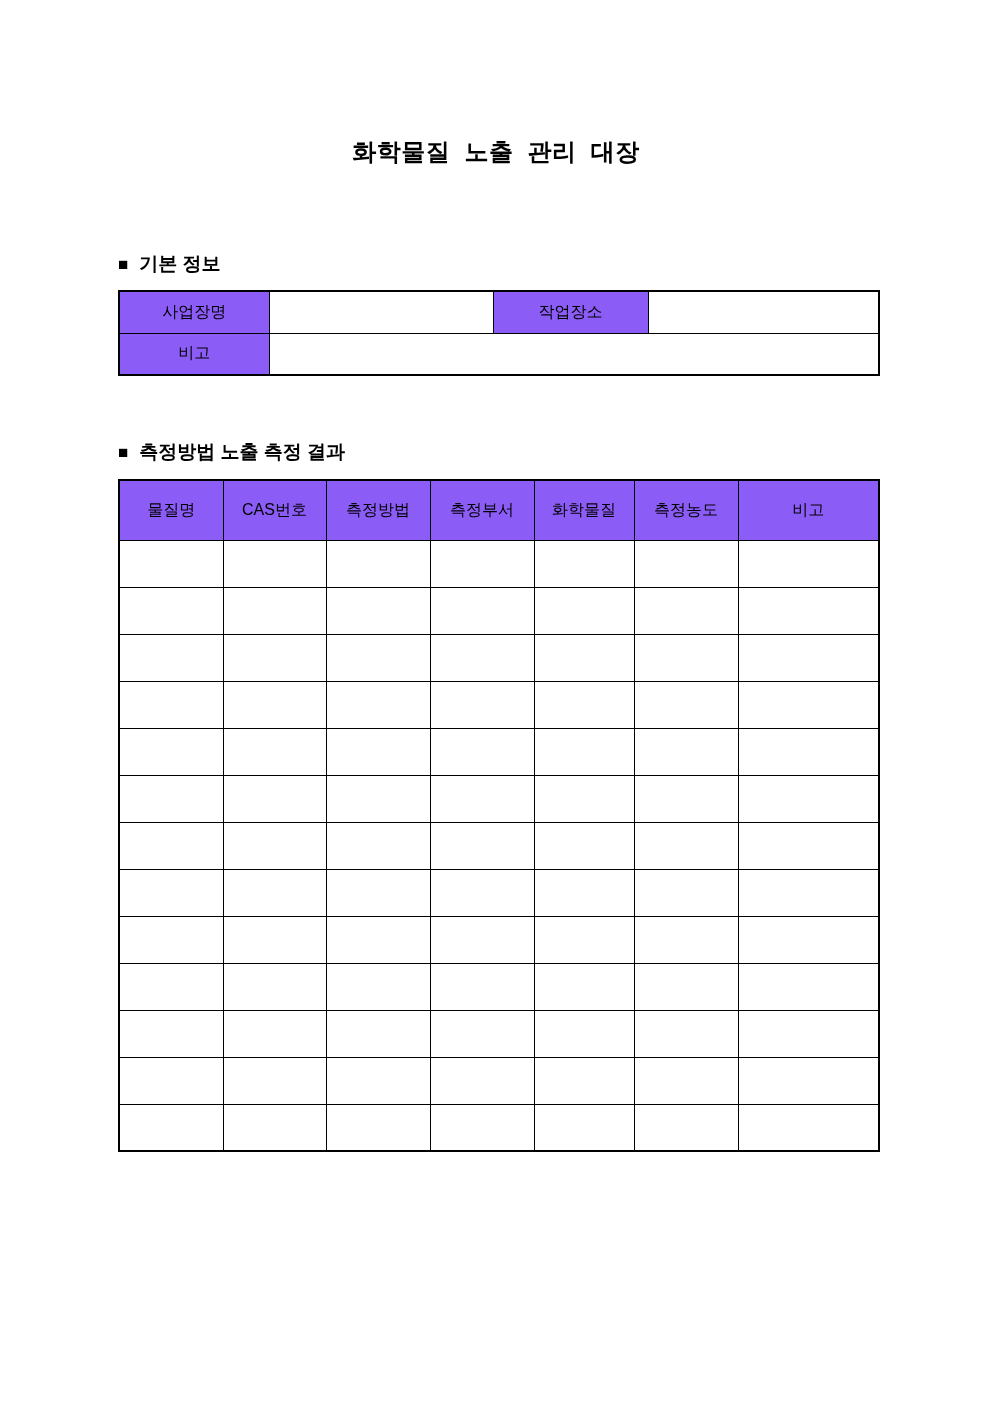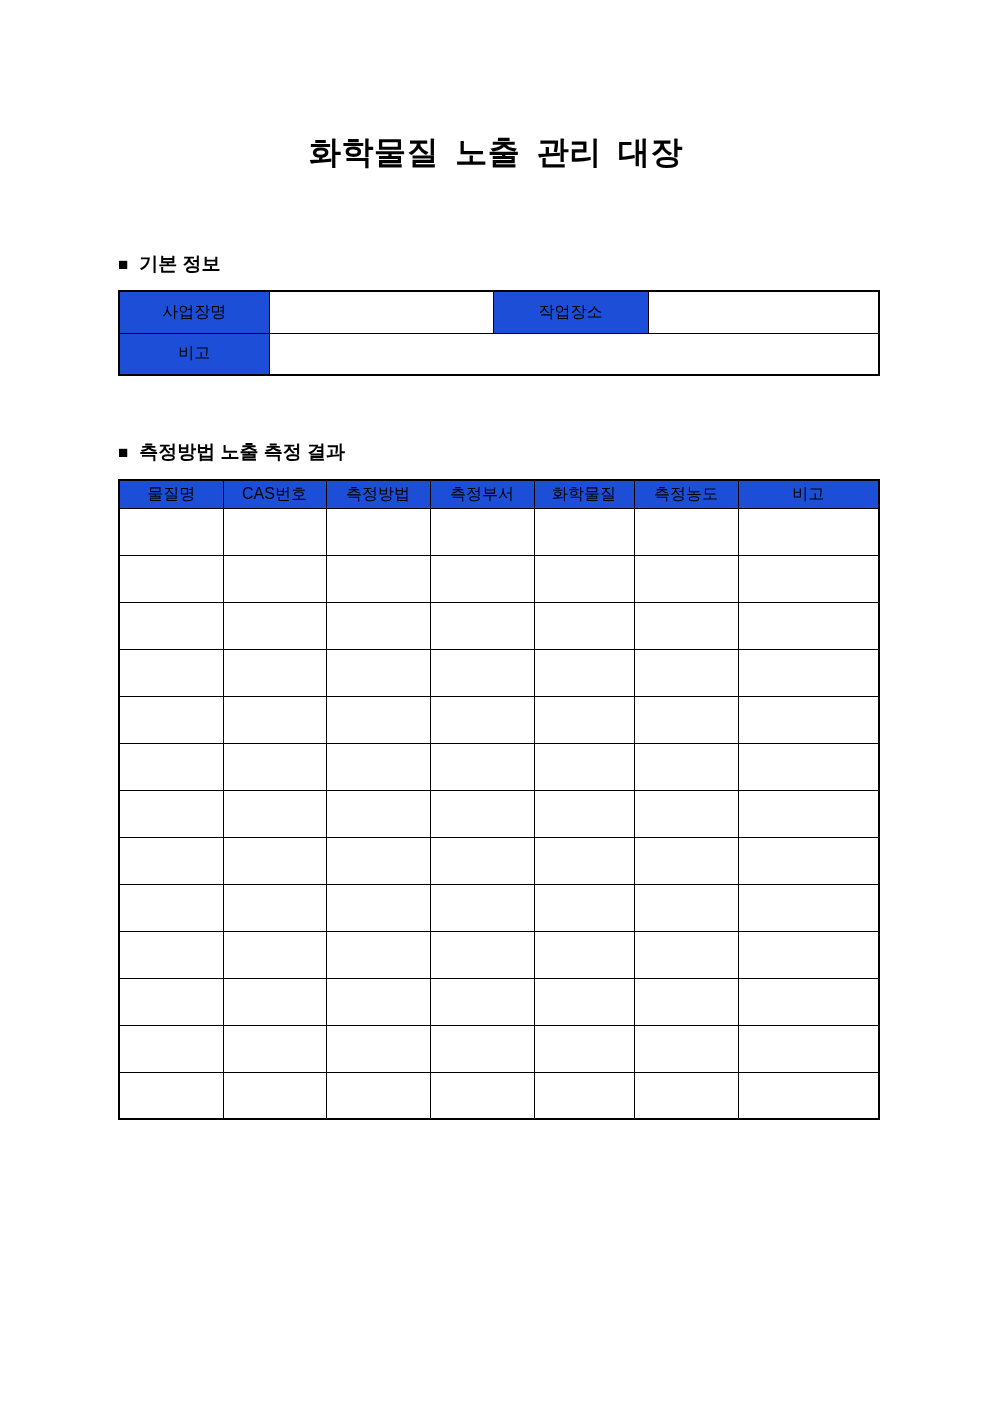--- a/index.html
+++ b/index.html
@@ -18,21 +18,21 @@
   }
   .content {
     padding-left: 118px;
     padding-right: 114px;
   }
   .doc-title {
     margin: 0;
     padding-top: 127px;
     line-height: 50px;
     text-align: center;
-    font-size: 32px;
+    font-size: 24px;
     font-weight: 700;
     letter-spacing: 0.5px;
     word-spacing: 7px;
   }
   .section-header {
     display: flex;
     align-items: center;
     gap: 11px;
     font-size: 19px;
     font-weight: 700;
@@ -58,26 +58,26 @@
     border: 1px solid #000000;
     font-size: 16px;
     font-weight: 400;
     text-align: center;
     vertical-align: middle;
     padding: 0 6px;
     overflow: hidden;
     white-space: nowrap;
   }
   table.form-table th {
-    background: #1d4ed8;
+    background: #8b5cf6;
   }
   .basic-table { margin-top: 15px; }
   .basic-table tr { height: 42px; }
   .results-table { margin-top: 16px; }
-  .results-table thead tr { height: 28px; }
+  .results-table thead tr { height: 60px; }
   .results-table tbody tr { height: 47px; }
 </style>
 </head>
 <body>
 
 <div class="page">
   <h1 class="doc-title">화학물질 노출 관리 대장</h1>
 
   <div class="content">
 

